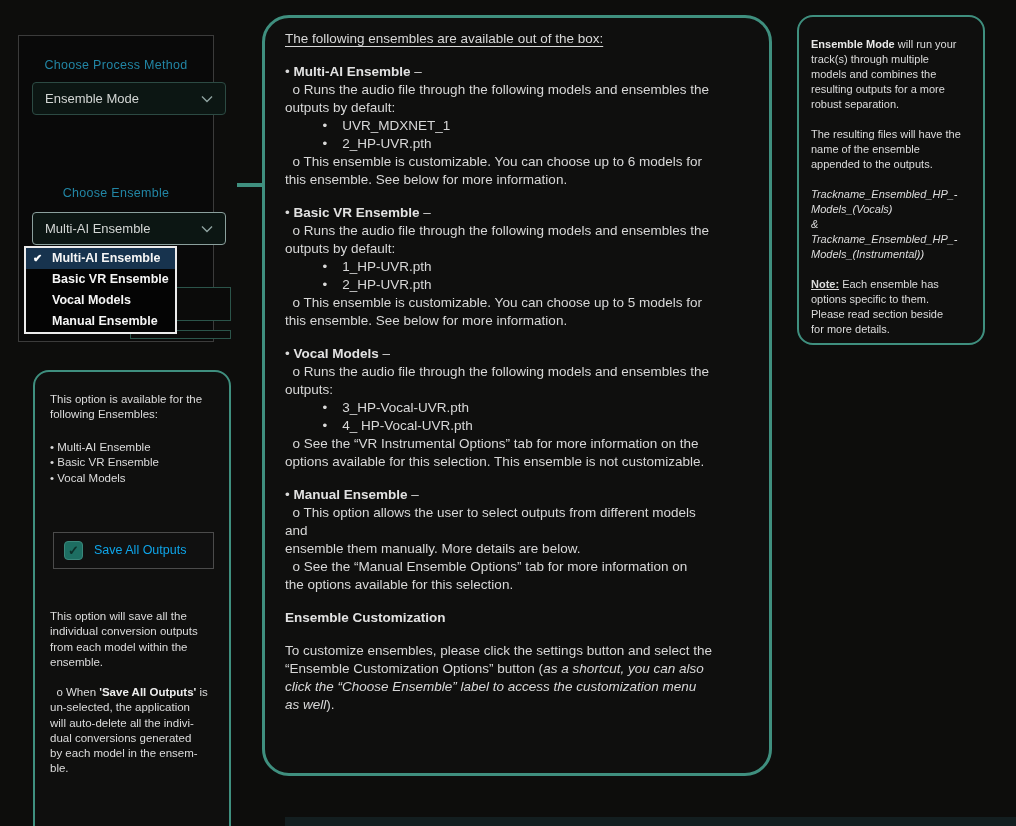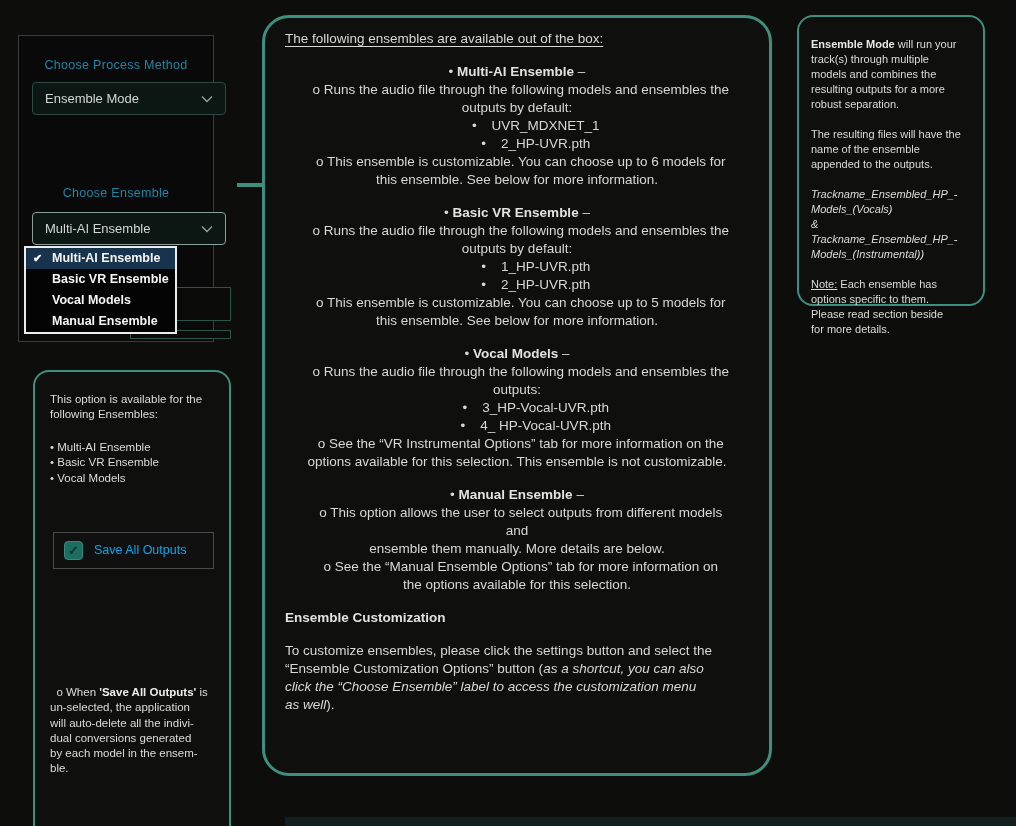--- a/index.html
+++ b/index.html
@@ -57,37 +57,37 @@
     position:absolute; background:#0f0f0e;
     border:3px solid #3f8f7f; border-radius:18px;
   }
   
   #main-panel {
     left:262px; top:15px; width:510px; height:761px;
     padding:12px 20px 0 20px;
     font-size:13.5px; line-height:18px; color:#d8d8d8;border-radius:27px;
   }
   .mp-heading { text-decoration:underline; text-underline-offset:3px; margin-bottom:15px; }
-  .mp-section { margin-top:15px;text-align:center; }
+  .mp-section { margin-top:15px; }
   .mp-title b { font-weight:bold; color:#e2e2e2; }
   .mp-body { white-space:pre-wrap; }
   .mp-custom-heading { margin-top:15px; font-weight:bold; color:#e2e2e2; }
   .mp-para { margin-top:15px; white-space:pre-wrap; }
   .mp-para i { font-style:italic; }
   
   #info-panel {
-    left:797px; top:15px; width:188px; height:291px;
+    left:797px; top:15px; width:188px; height:330px;
     border-width:2.5px; border-radius:16px;
     padding:20px 10px 0 12px;
     font-size:11px; line-height:15px; color:#dcdcdc;
   }
   .ip-para { white-space:pre-wrap; margin-bottom:15px; }
   .ip-para b { font-weight:bold; color:#e8e8e8; }
   .ip-para i { font-style:italic; }
-  .ip-note-word { font-weight:normal; text-decoration:underline;margin-top:36px; }
+  .ip-note-word { font-weight:bold; text-decoration:underline;margin-top:36px; }
   
   #save-panel {
     left:33px; top:370px; width:198px; height:485px;
     border-width:2.5px; border-radius:16px;
     font-size:11.5px; line-height:15.3px; color:#dcdcdc;
   }
   .sp-block { position:absolute; white-space:pre-wrap; }
   #sp-availability { left:15px; top:20px; right:10px; }
   #sp-list { left:15px; top:68px; right:10px; }
   #sp-savebox {
@@ -231,20 +231,24 @@
 • Basic VR Ensemble
 • Vocal Models</div>
 
   <div id="sp-savebox">
     <div id="sp-checkbox">
       <span>✓</span>
     </div>
     <span id="sp-savelabel">Save All Outputs</span>
   </div>
 
+  <div class="sp-block" id="sp-desc">This option will save all the
+individual conversion outputs
+from each model within the
+ensemble.</div>
   <div class="sp-block" id="sp-note"><span>  o When </span><b>'Save All Outputs'</b><span> is
 un-selected, the application
 will auto-delete all the indivi-
 dual conversions generated
 by each model in the ensem-
 ble.</span></div>
 </div>
 
 <div id="bottom-strip"></div>
 

